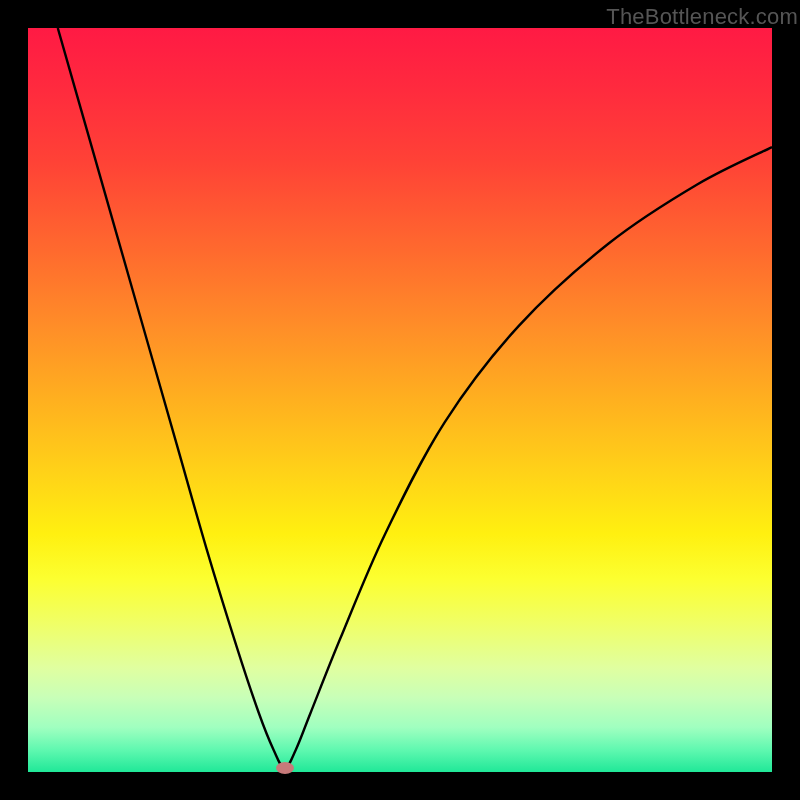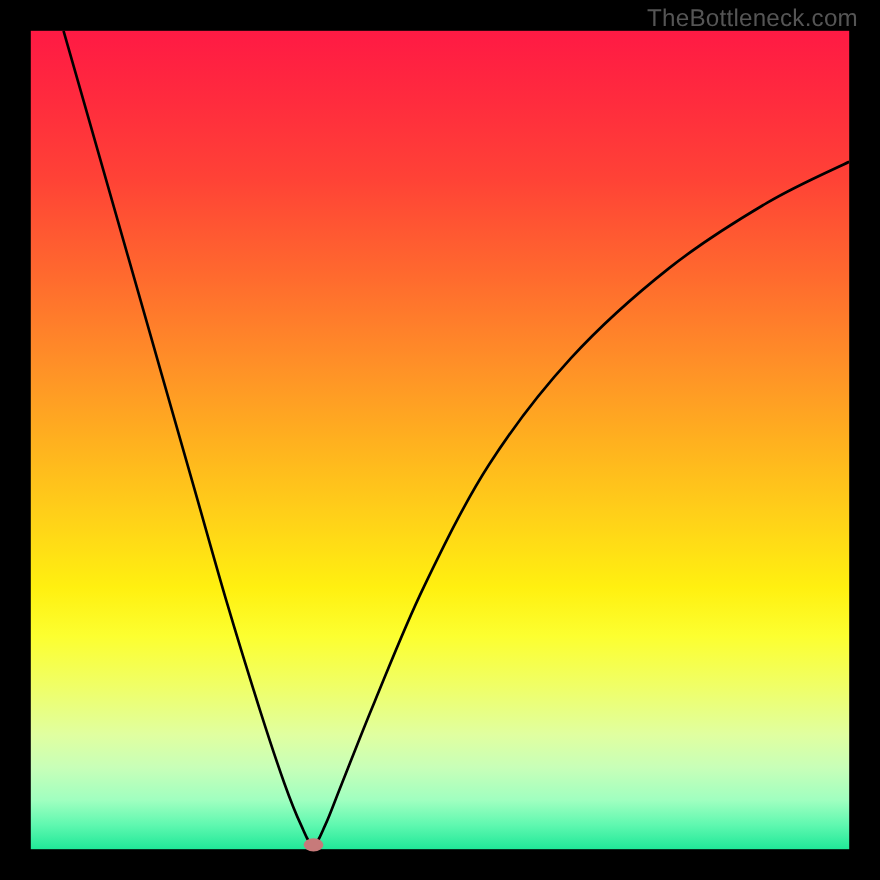--- a/index.html
+++ b/index.html
@@ -7,21 +7,21 @@
     width: 800px;
     height: 800px;
     background: #000;
     position: relative;
     font-family: Arial, sans-serif;
     overflow: hidden;
   }
   .watermark {
     position: absolute;
     top: 4px;
-    right: 20px;
+    right: 2px;
     color: #555;
     font-size: 22px;
     font-weight: 500;
     z-index: 10;
     letter-spacing: 0.2px;
   }
   .plot-area {
     position: absolute;
     left: 28px;
     top: 28px;

